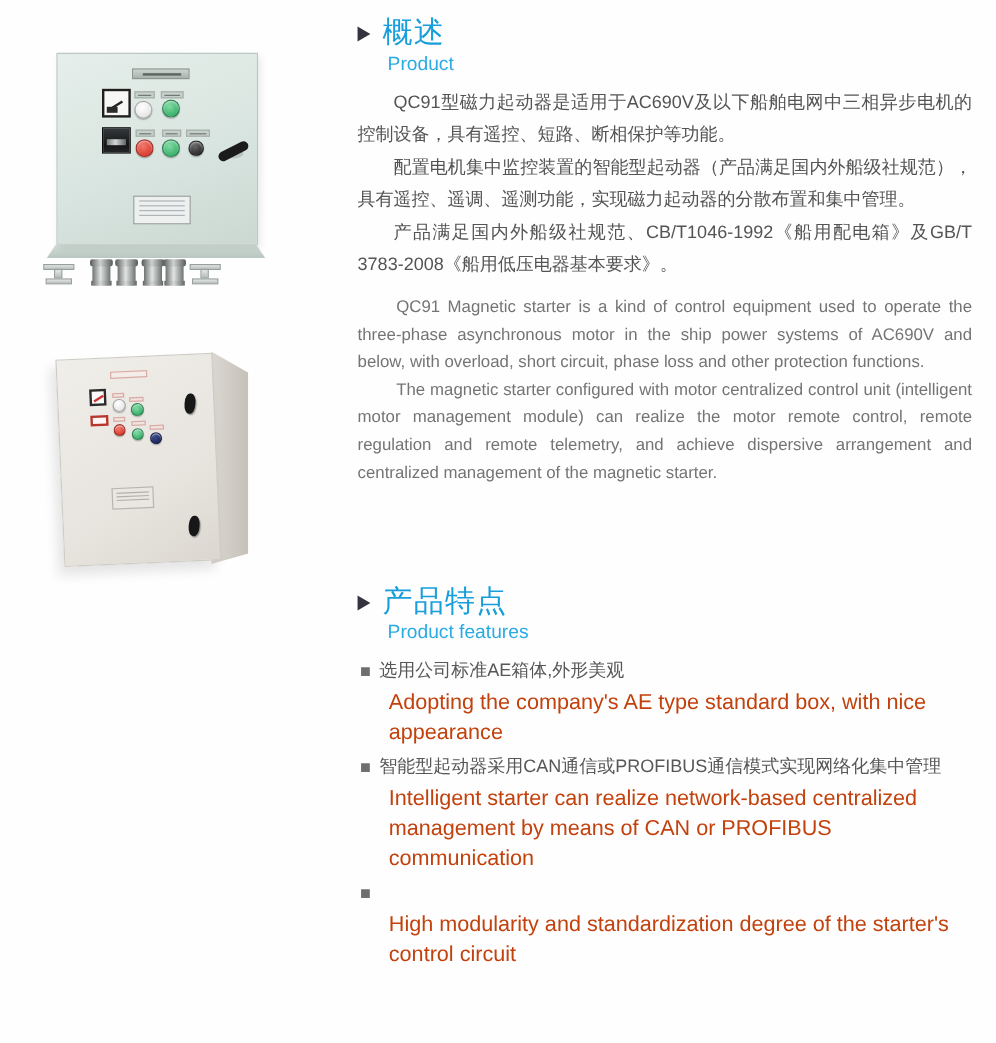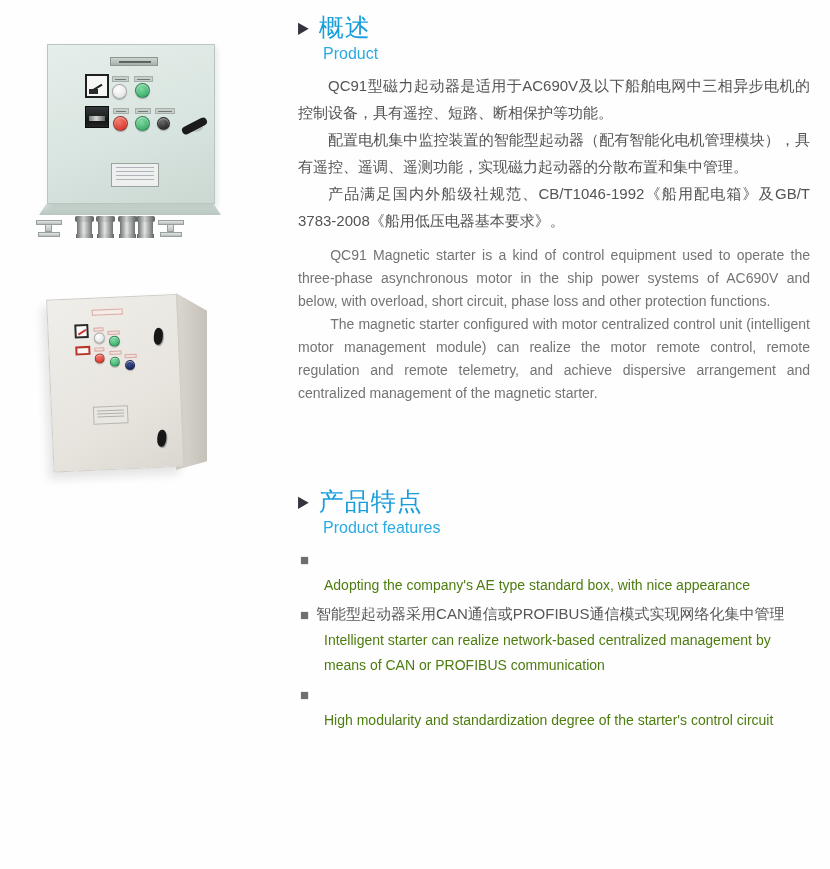--- a/index.html
+++ b/index.html
@@ -15,21 +15,21 @@
   .sec-sub { margin:3px 0 0 25px; font-size:16px; color:#29abe2; }
   .zh-block { margin-top:9px; }
   .zh-block p { font-size:15px; color:#555353; line-height:27px; text-align:justify; text-indent:2em; }
   .en-block { margin-top:10px; }
   .en-block p { font-size:14px; color:#757373; line-height:23px; text-align:justify; text-indent:2.3em; }
 
   .features-list { margin-top:8px; margin-left:2px; }
   .feature { margin-bottom:2px; }
   .feature-zh { display:flex; align-items:baseline; font-size:15px; color:#585656; line-height:28px; }
   .bullet { color:#6e6e6e; font-size:15px; margin-right:7px; transform:translateY(1px); }
-  .feature-en { margin-left:24px; font-size:14px; color:#4d7c0f; line-height:25px; max-width:472px; }
+  .feature-en { margin-left:24px; font-size:18px; color:#c2410c; line-height:25px; max-width:472px; }
 
   
   .cab1 { position:absolute; left:30px; top:40px; width:220px; height:205px; }
   .c1-body { position:absolute; left:17px; top:4px; width:168px; height:160px;
              background:linear-gradient(160deg,#e5eeea,#d9e5e0 55%,#cbd8d2);
              border:1px solid #b9c7c1; box-shadow:2px 3px 6px rgba(0,0,0,.10); }
   .c1-flange { position:absolute; left:9px; top:164px; width:182px; height:11px;
                background:linear-gradient(#d3dfda,#b9c6c0);
                clip-path:polygon(4% 0,96% 0,100% 100%,0 100%); }
   .c1-strip { position:absolute; left:62px; top:12px; width:48px; height:9px;
@@ -171,39 +171,40 @@
   </div>
 
   <div class="section" style="top:12px;">
     <div class="sec-head">
       <span class="sec-arrow">▶</span>
       <span class="sec-title">概述</span>
     </div>
     <div class="sec-sub">Product</div>
     <div class="zh-block">
       <p>QC91型磁力起动器是适用于AC690V及以下船舶电网中三相异步电机的控制设备，具有遥控、短路、断相保护等功能。</p>
-      <p>配置电机集中监控装置的智能型起动器（配有智能化电机管理模块），具有遥控、遥调、遥测功能，实现磁力起动器的分散布置和集中管理。</p>
+      <p>配置电机集中监控装置的智能型起动器（产品满足国内外船级社规范），具有遥控、遥调、遥测功能，实现磁力起动器的分散布置和集中管理。</p>
       <p>产品满足国内外船级社规范、CB/T1046-1992《船用配电箱》及GB/T 3783-2008《船用低压电器基本要求》。</p>
     </div>
     <div class="en-block">
       <p>QC91 Magnetic starter is a kind of control equipment used to operate the three-phase asynchronous motor in the ship power systems of AC690V and below, with overload, short circuit, phase loss and other protection functions.</p>
       <p>The magnetic starter configured with motor centralized control unit (intelligent motor management module) can realize the motor remote control, remote regulation and remote telemetry, and achieve dispersive arrangement and centralized management of the magnetic starter.</p>
     </div>
   </div>
 
   <div class="section" style="top:486px;">
     <div class="sec-head">
       <span class="sec-arrow">▶</span>
       <span class="sec-title">产品特点</span>
     </div>
     <div class="sec-sub">Product features</div>
     <div class="features-list">
       <div class="feature">
         <div class="feature-zh">
           <span class="bullet">■</span>
+          <span>选用公司标准AE箱体,外形美观</span>
         </div>
         <div class="feature-en">Adopting the company's AE type standard box, with nice appearance</div>
       </div>
       <div class="feature">
         <div class="feature-zh">
           <span class="bullet">■</span>
           <span>智能型起动器采用CAN通信或PROFIBUS通信模式实现网络化集中管理</span>
         </div>
         <div class="feature-en">Intelligent starter can realize network-based centralized management by means of CAN or PROFIBUS communication</div>
       </div>

